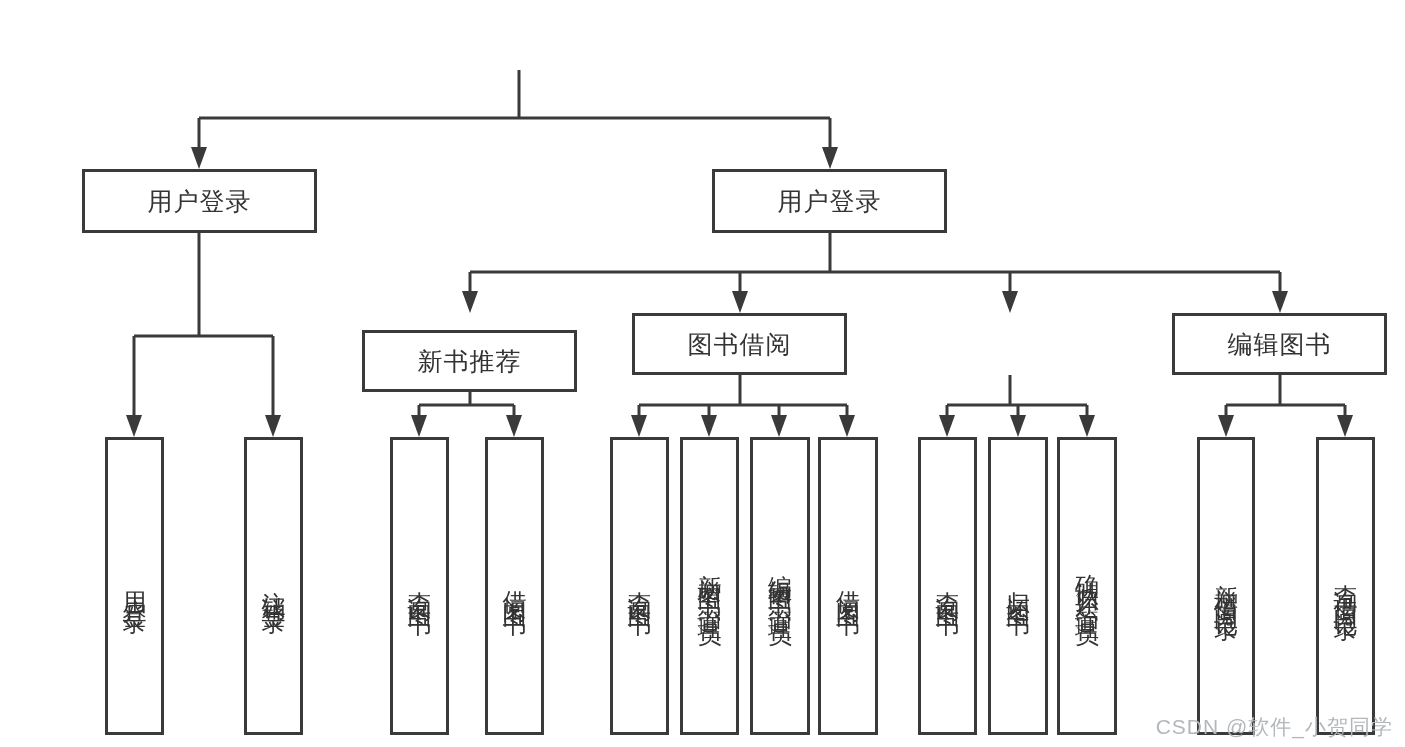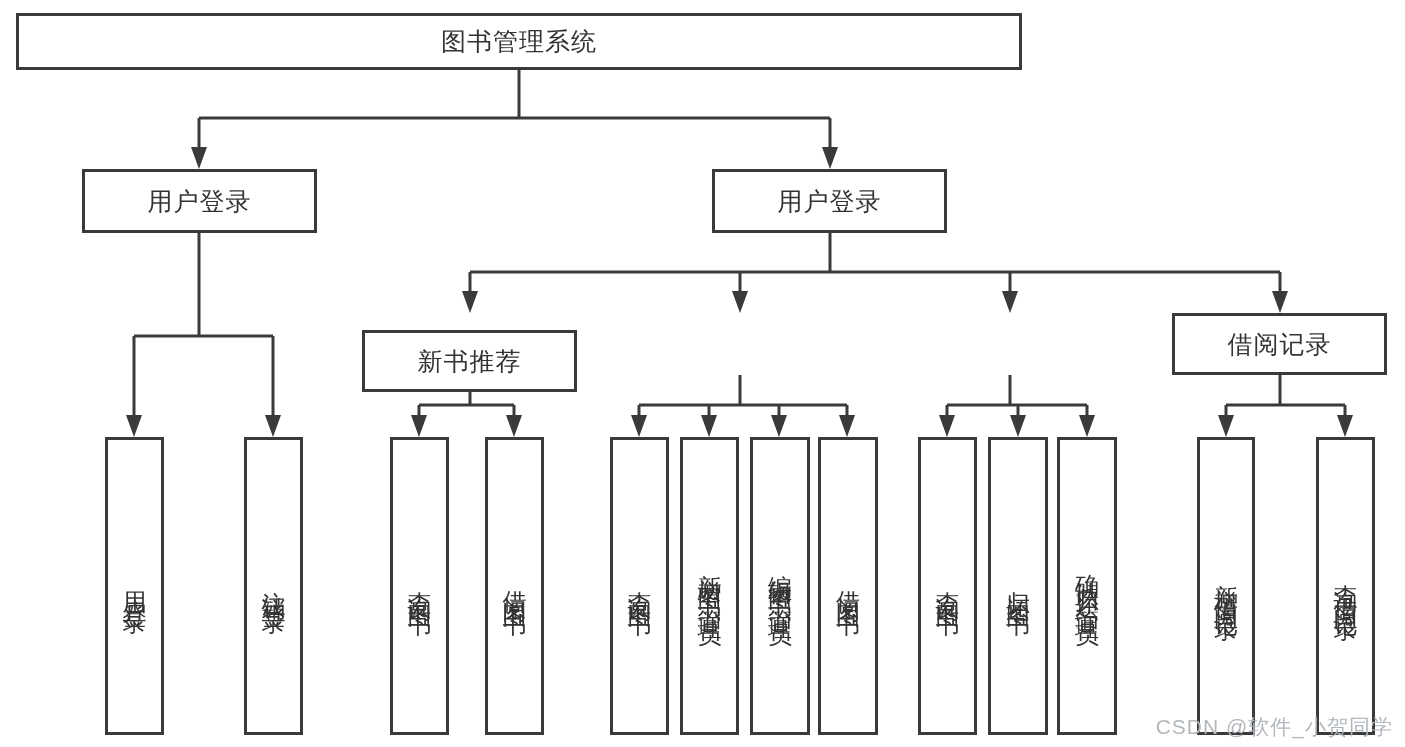--- a/index.html
+++ b/index.html
@@ -117,36 +117,36 @@
 
     <g>
       <path class="stroke" d="M1280,375 V405 M1226,405 H1345"></path>
       <line class="stroke" x1="1226" y1="405" x2="1226" y2="417"></line>
       <polygon class="head" points="1218,415 1234,415 1226,437"></polygon>
       <line class="stroke" x1="1345" y1="405" x2="1345" y2="417"></line>
       <polygon class="head" points="1337,415 1353,415 1345,437"></polygon>
     </g>
   </svg>
 
-  <div class="node h" style="left:16px;top:13px;width:1006px;height:57px">
-    <span>图书管理系统</span>
-  </div>
 
   <div class="node h" style="left:82px;top:169px;width:235px;height:64px">
     <span>用户登录</span>
   </div>
   <div class="node h" style="left:712px;top:169px;width:235px;height:64px">
     <span>用户登录</span>
   </div>
 
   <div class="node h" style="left:362px;top:330px;width:215px;height:62px">
     <span>新书推荐</span>
   </div>
+  <div class="node h" style="left:632px;top:313px;width:215px;height:62px">
+    <span>图书借阅</span>
+  </div>
   <div class="node h" style="left:1172px;top:313px;width:215px;height:62px">
-    <span>借阅记录</span>
+    <span>编辑图书</span>
   </div>
 
   <div class="node v" style="left:105px;top:437px;width:59px;height:298px">
     <span>用户登录</span>
   </div>
   <div class="node v" style="left:244px;top:437px;width:59px;height:298px">
     <span>注销登录</span>
   </div>
 
   <div class="node v" style="left:390px;top:437px;width:59px;height:298px">

